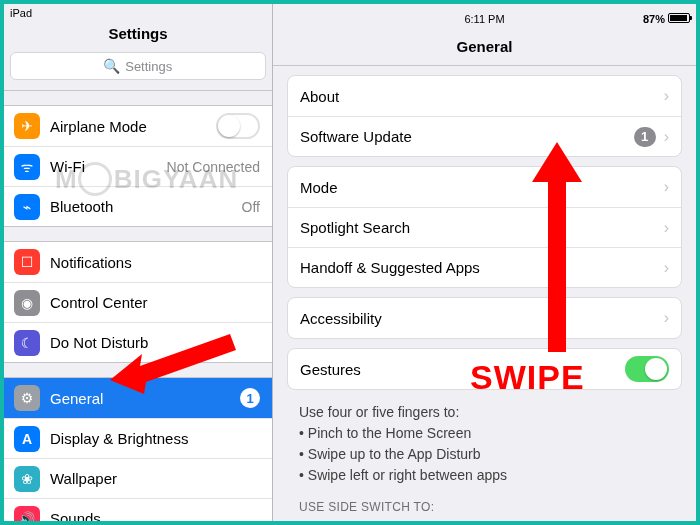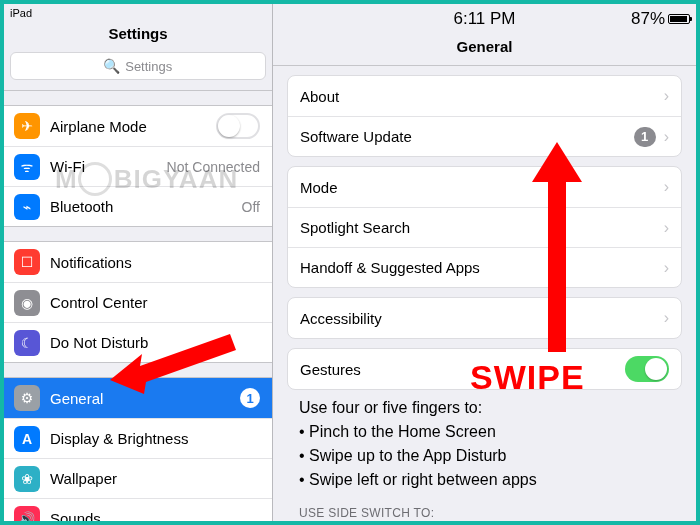--- a/index.html
+++ b/index.html
@@ -31,35 +31,35 @@
   .toggle-on { width:44px; height:26px; border-radius:13px; background:#4cd964; position:relative; margin-left:auto; }
   .toggle-on::after { content:""; position:absolute; right:2px; top:2px; width:22px; height:22px; border-radius:50%; background:#fff; box-shadow:0 1px 2px rgba(0,0,0,.25); }
 
   
   .c-orange{background:#ff9500;} .c-blue{background:#007aff;} .c-red{background:#ff3b30;}
   .c-gray{background:#8e8e93;} .c-purple{background:#5856d6;} .c-teal{background:#2db0c6;}
   .c-pink{background:#ff2d55;}
 
   
   .detail { flex:1; display:flex; flex-direction:column; background:#efeff4; }
-  .dt-status { height:17px; display:flex; align-items:center; justify-content:flex-end; padding:15px 6px; font-size:17px; color:#000; gap:4px; position:relative;}
+  .dt-status { height:17px; display:flex; align-items:center; justify-content:flex-end; padding:15px 6px; font-size:11px; color:#000; gap:4px; position:relative;}
   .dt-status .clock{ position:absolute; left:50%; transform:translateX(-50%); }
-  .battery { display:inline-flex; align-items:center; gap:3px; }
+  .battery { display:inline-flex; align-items:flex-start; gap:3px;font-weight:bold; }
   .battery-shell{ width:22px; height:10px; border:1px solid #000; border-radius:2px; position:relative; }
   .battery-shell::after{ content:""; position:absolute; right:-3px; top:2px; width:2px; height:4px; background:#000; border-radius:0 1px 1px 0;}
   .battery-fill{ position:absolute; left:1px; top:1px; bottom:1px; width:85%; background:#000;}
   .dt-title  { text-align:center; font-weight:600; font-size:15px; padding:4px 0 10px; border-bottom:1px solid #c5c5c9; }
   .dt-scroll { flex:1; overflow:hidden; padding:0 14px; }
   .dgroup    { background:#fff; border:1px solid #dcdce0; border-radius:8px; margin-top:9px; }
   .drow      { display:flex; align-items:center; height:40px; padding:0 12px; border-top:1px solid #e3e3e6; font-size:15px; }
   .dgroup .drow:first-child{ border-top:none; }
   .chev      { margin-left:auto; color:#c6c6ca; font-size:16px; }
   .pill      { margin-left:auto; background:#8b8b90; color:#fff; border-radius:10px; min-width:22px; height:20px; font-size:13px; font-weight:600; display:inline-flex; align-items:center; justify-content:center; padding:0 7px; }
   .pill + .chev { margin-left:8px; }
-  .footer    { color:#000000; font-size:16px; padding:6px 12px 0; line-height:1.5; }
+  .footer    { color:#404040; font-size:14px; padding:12px 12px 0; line-height:1.5; }
   .caption   { color:#6d6d72; font-size:12px; padding:14px 12px 20px; letter-spacing:.3px; }
 
   
   .anno { position:absolute; pointer-events:none; }
   .swipe-label { color:#ff0000; font-size:34px; font-weight:900; font-family: Arial, sans-serif; letter-spacing:1px; }
   .arrow-red { fill:#ff0000; }
   .watermark { position:absolute; left:55px; top:164px; font-size:26px; font-weight:700; color:#000; opacity:.16; letter-spacing:1px; pointer-events:none; white-space:nowrap; z-index:3; font-family: Arial, sans-serif;}
   .watermark .wm-icon{ display:inline-block; width:34px; height:34px; border:3px solid #000; border-radius:50%; vertical-align:middle; opacity:.8; margin-right:2px; position:relative; top:-2px;}
   .glyph { font-size:14px; line-height:1; }
 </style>

